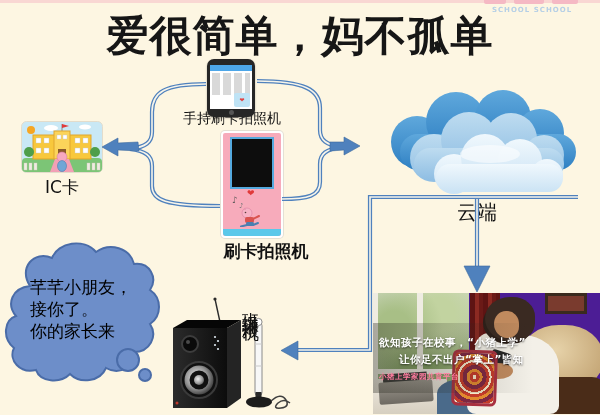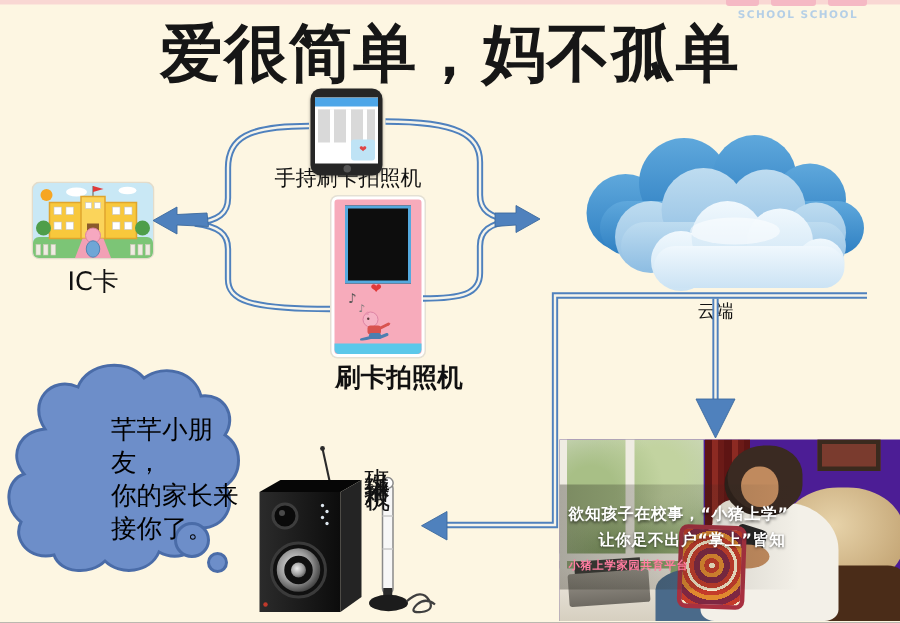--- a/index.html
+++ b/index.html
@@ -48,21 +48,21 @@
     border:2px solid #54A9DE;}
   #kiosk-heart{position:absolute;left:50%;top:55px;margin-left:-5px;font-size:9px;color:#E03A3A;}
   #kiosk-note1{position:absolute;left:9px;top:62px;font-size:9px;color:#555;}
   #kiosk-note2{position:absolute;left:16px;top:69px;font-size:7px;color:#777;}
   #kiosk-pig{position:absolute;left:14px;top:74px;width:26px;height:20px;}
   #kiosk-base{position:absolute;left:0;right:0;bottom:0;height:7px;background:#5BC8EA;
     border-radius:0 0 3px 3px;}
   #kiosk-label{left:210px;top:240px;width:112px;font-size:17px;font-weight:bold;}
   
   #cloud{left:372px;top:88px;z-index:2;}
-  #cloud-label{left:432px;top:199px;width:90px;font-size:12px;}
+  #cloud-label{left:432px;top:199px;width:90px;font-size:20px;}
   
   #photo{left:373px;top:293px;width:227px;height:121px;z-index:2;overflow:hidden;background:#4c1d95;}
   .ph{position:absolute;}
   #ph-window{left:0;top:0;width:96px;height:121px;
     background:
       radial-gradient(circle at 22% 28%,#a8bf86 0 14%,transparent 42%),
       radial-gradient(circle at 68% 18%,#c2d3a0 0 14%,transparent 42%),
       radial-gradient(circle at 42% 58%,#7e9a60 0 16%,transparent 48%),
       radial-gradient(circle at 78% 66%,#93ad74 0 14%,transparent 44%),
       linear-gradient(#cfd9c0,#8aa46b);}
@@ -96,21 +96,21 @@
     text-shadow:0 1px 2px rgba(0,0,0,.6);white-space:nowrap;}
   #ph-cap1{top:43px;}
   #ph-cap2{top:60px;padding-left:20px;}
   #ph-cap3{top:79px;font-size:7.5px;color:#FF7DA0;text-shadow:none;}
   
   #speaker{left:163px;top:296px;z-index:2;}
   #speaker-label{left:242px;top:299px;height:106px;z-index:2;font-size:17px;color:#111;
     writing-mode:vertical-rl;text-orientation:upright;letter-spacing:3px;line-height:18px;}
   
   #bubble{left:4px;top:236px;width:156px;height:156px;z-index:2;}
-  #bubble-text{position:absolute;left:26px;top:40px;font-size:17px;line-height:22px;color:#000;margin-left:44px;}
+  #bubble-text{position:absolute;left:26px;top:40px;font-size:17px;line-height:22px;color:#000;}
 </style>
 </head>
 <body>
 
 <div id="stage">
 
   <div id="top-band" class="abs"></div>
 
   <div id="logo" class="abs">
     <div class="logo-mark" style="left:14px;width:22px;"></div>
@@ -329,18 +329,18 @@
     <svg width="156" height="156" viewBox="0 0 156 156">
       <path d="M26,50 C14,32 30,14 48,22 C54,6 80,2 92,16 C106,6 126,12 130,28 C146,26 154,42 146,54
                C158,62 158,80 146,88 C154,100 146,116 130,116 C132,130 116,140 102,132
                C96,146 76,148 66,138 C56,148 36,146 32,134 C16,138 4,124 10,112
                C-2,102 0,84 12,80 C2,68 8,52 26,50 Z" fill="#6D8EC9" stroke="#4A6CA8" stroke-width="2"></path>
       <circle cx="124" cy="124" r="11" fill="#6D8EC9" stroke="#4A6CA8" stroke-width="2"></circle>
       <circle cx="141" cy="139" r="6" fill="#6D8EC9" stroke="#4A6CA8" stroke-width="2"></circle>
     </svg>
     <div id="bubble-text">
       <div>芊芊小朋友，</div>
+      <div>接你了。</div>
       <div>你的家长来</div>
-      <div>接你了。</div>
     </div>
   </div>
 
 </div>
 
 </body></html>

